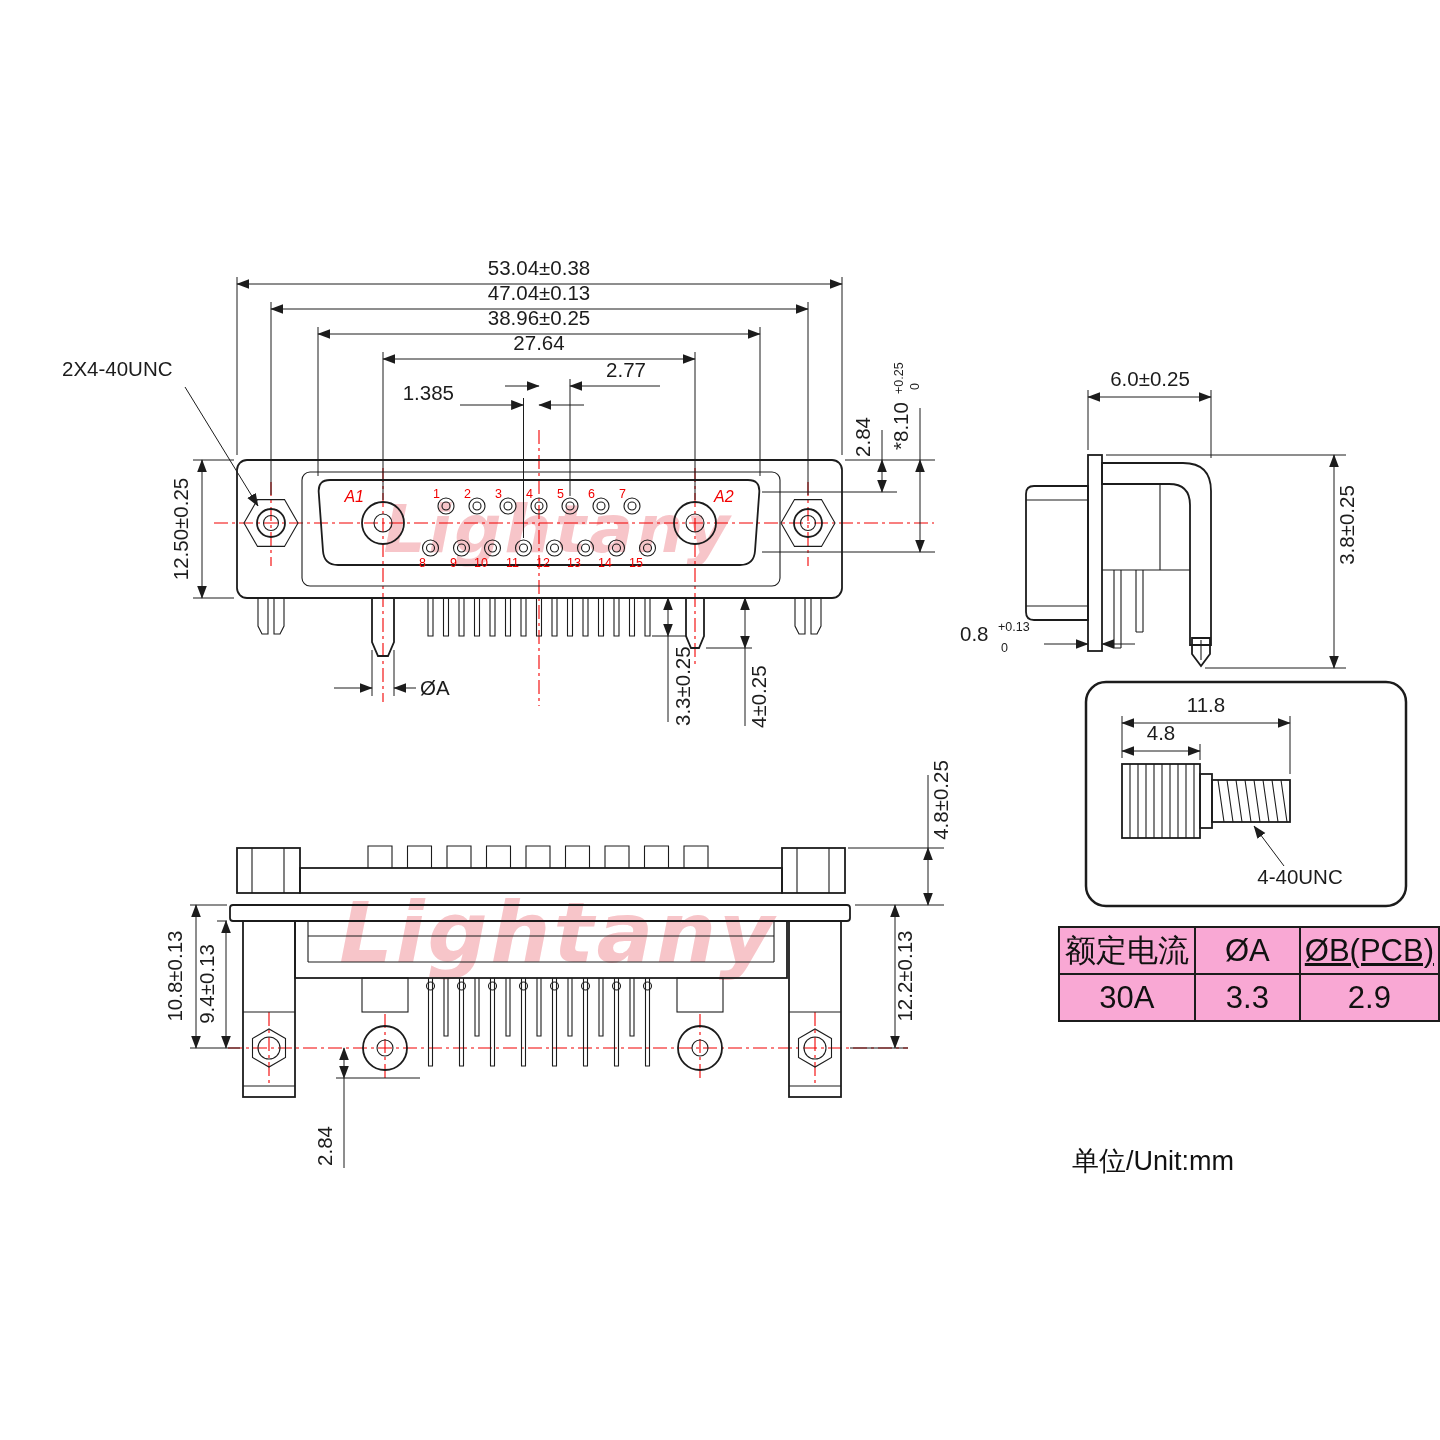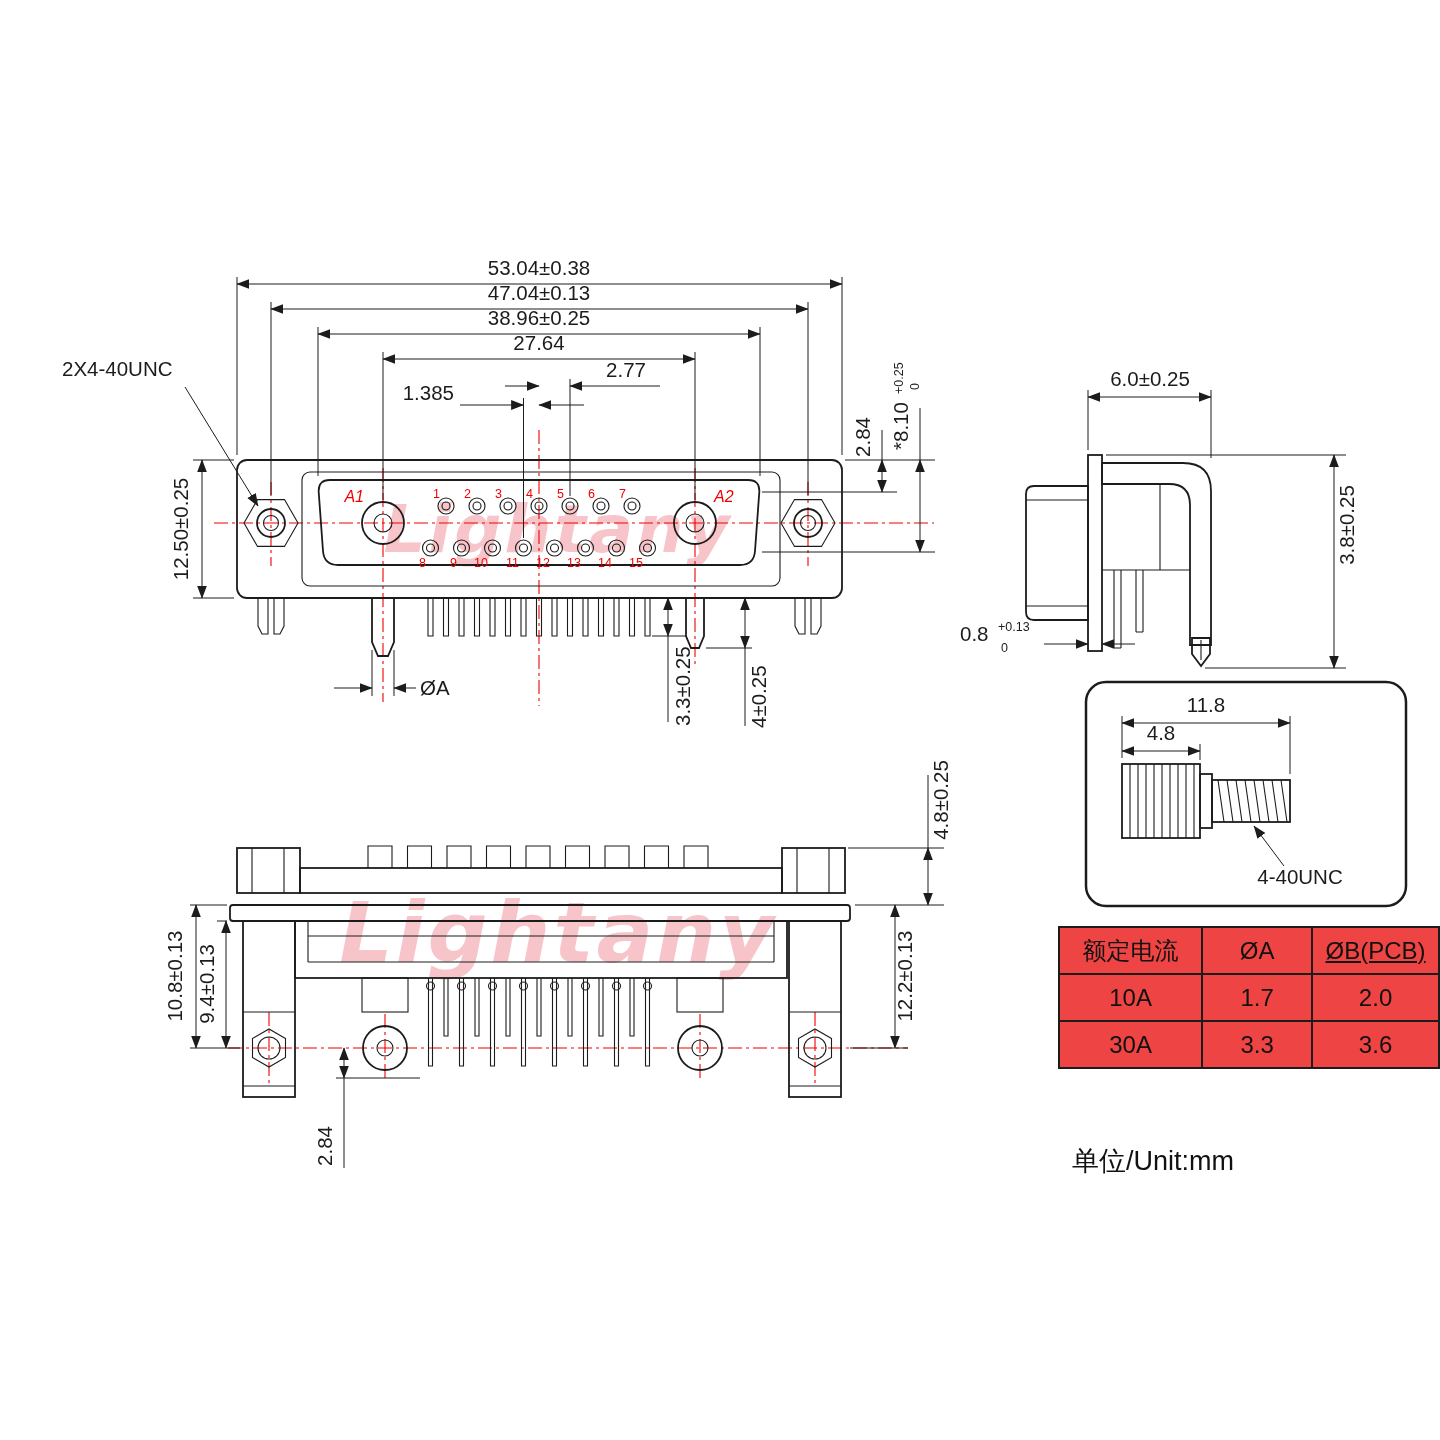--- a/index.html
+++ b/index.html
@@ -11,21 +11,21 @@
   .d{fill:none;stroke:#1c1c1c;stroke-width:1;}
   .r{fill:none;stroke:#f20000;stroke-width:1.1;stroke-dasharray:14 4 3 4;}
   .t{font-family:"Liberation Sans",sans-serif;font-size:20.5px;fill:#1c1c1c;}
   .ts{font-size:12.5px;}
   .tr{font-family:"Liberation Sans",sans-serif;fill:#f20000;}
   .pn{font-size:12.5px;}
   .a12{font-size:16px;font-style:italic;}
   .wm{font-family:"DejaVu Sans",sans-serif;font-style:italic;font-weight:bold;
       fill:#f7c5c9;letter-spacing:3px;}
   .spec-table{position:absolute;left:1058px;top:926px;border-collapse:collapse;
-      font-size:24px;color:#111;background:#ef4444;}
+      font-size:31px;color:#111;background:#f9a8d4;}
   .spec-table th,.spec-table td{border:2px solid #1c1c1c;text-align:center;
       font-weight:normal;height:45px;padding:0 4px;}
   .spec-table .c1{width:150px;} .spec-table .c2{width:112px;} .spec-table .c3{width:120px;text-decoration:underline;}
   .unit-note{position:absolute;left:1072px;top:1143px;font-size:27px;color:#111;}
 </style>
 </head>
 <body>
 
 <div id="stage">
 <svg width="1440" height="1440" viewBox="0 0 1440 1440">
@@ -302,26 +302,21 @@
 </svg>
 
   <table class="spec-table">
     <tbody>
         <tr>
       <th class="c1">额定电流</th>
       <th class="c2">ØA</th>
       <th class="c3">ØB(PCB)</th>
     </tr>
     <tr>
-      <td>10A</td>
-      <td>1.7</td>
-      <td>2.0</td>
-    </tr>
-    <tr>
       <td>30A</td>
       <td>3.3</td>
-      <td>3.6</td>
+      <td>2.9</td>
     </tr>
   </tbody>
     </table>
 
   <div class="unit-note">单位/Unit:mm</div>
 </div>
 
 </body></html>

